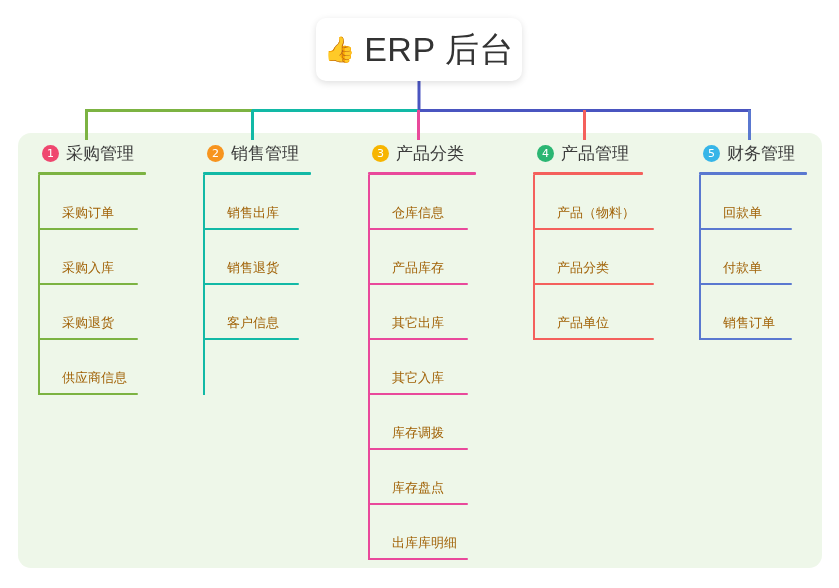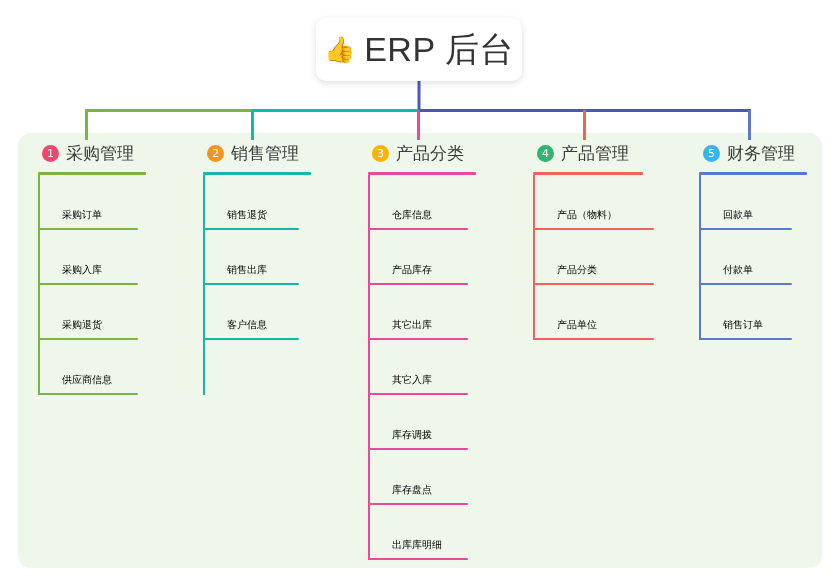--- a/index.html
+++ b/index.html
@@ -117,22 +117,22 @@
   }
   .leaf {
     position: relative;
     height: 55px;
     box-sizing: border-box;
   }
   .leaf-label {
     position: absolute;
     left: 24px;
     bottom: 8px;
-    font-size: 10px;
-    color: #000000;
+    font-size: 13px;
+    color: #a16207;
     white-space: nowrap;
   }
   .leaf-rule {
     position: absolute;
     left: 0;
     bottom: 0;
     height: 2px;
     border-radius: 1px;
   }
 </style>
@@ -192,28 +192,28 @@
       </div>
       <div class="column" style="left: 203px;">
         <div class="col-head">
           <span class="badge" style="background: rgb(247, 148, 30);">2</span>
           <span class="col-title">销售管理</span>
         </div>
         <div class="head-rule" style="background: rgb(18, 185, 166); width: 108px;"></div>
         <div class="items">
           <div class="spine" style="background: rgb(18, 185, 166); height: 220px;"></div>
           <div class="leaf">
+            <span class="leaf-label">销售出库</span>
+            <div class="leaf-rule" style="background: rgb(18, 185, 166); width: 96px;"></div>
+          </div>
+          <div class="leaf">
             <span class="leaf-label">销售退货</span>
             <div class="leaf-rule" style="background: rgb(18, 185, 166); width: 96px;"></div>
           </div>
           <div class="leaf">
-            <span class="leaf-label">销售出库</span>
-            <div class="leaf-rule" style="background: rgb(18, 185, 166); width: 96px;"></div>
-          </div>
-          <div class="leaf">
             <span class="leaf-label">客户信息</span>
             <div class="leaf-rule" style="background: rgb(18, 185, 166); width: 96px;"></div>
           </div>
         </div>
       </div>
       <div class="column" style="left: 368px;">
         <div class="col-head">
           <span class="badge" style="background: rgb(247, 181, 0);">3</span>
           <span class="col-title">产品分类</span>
         </div>

